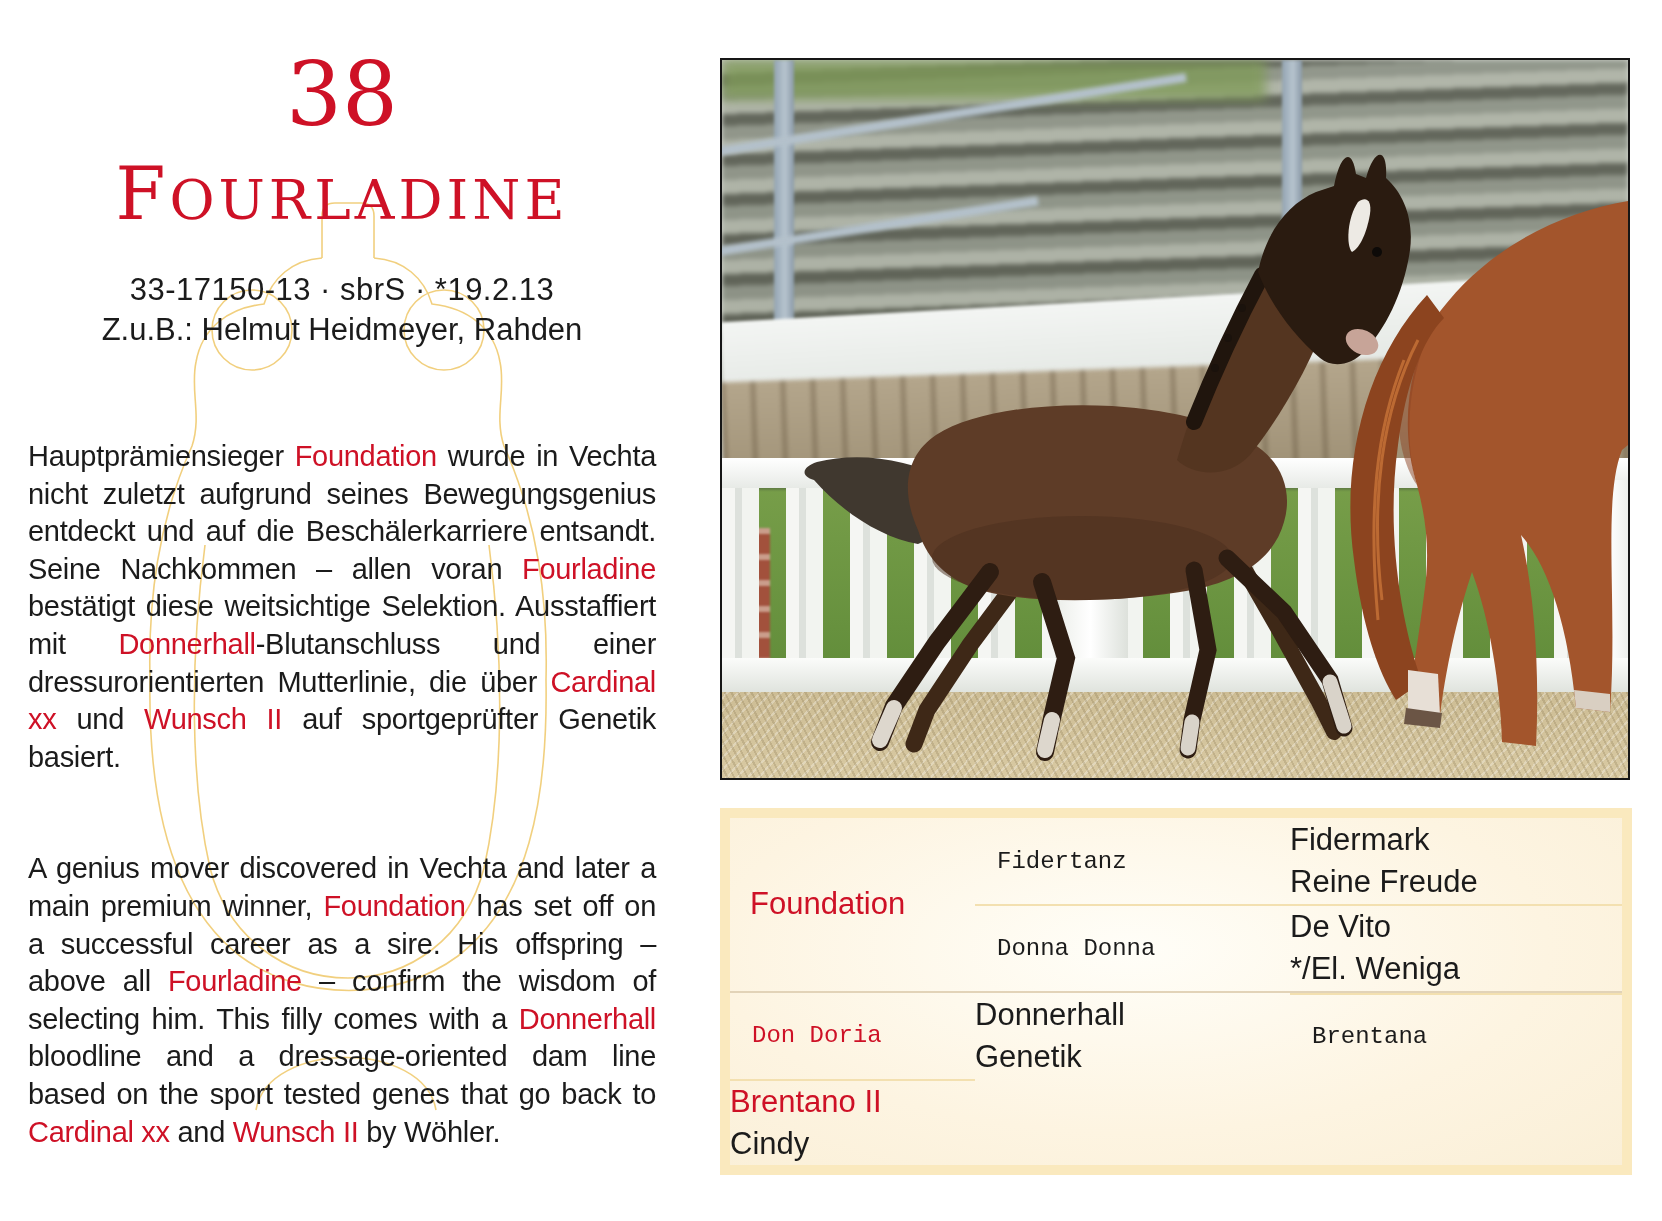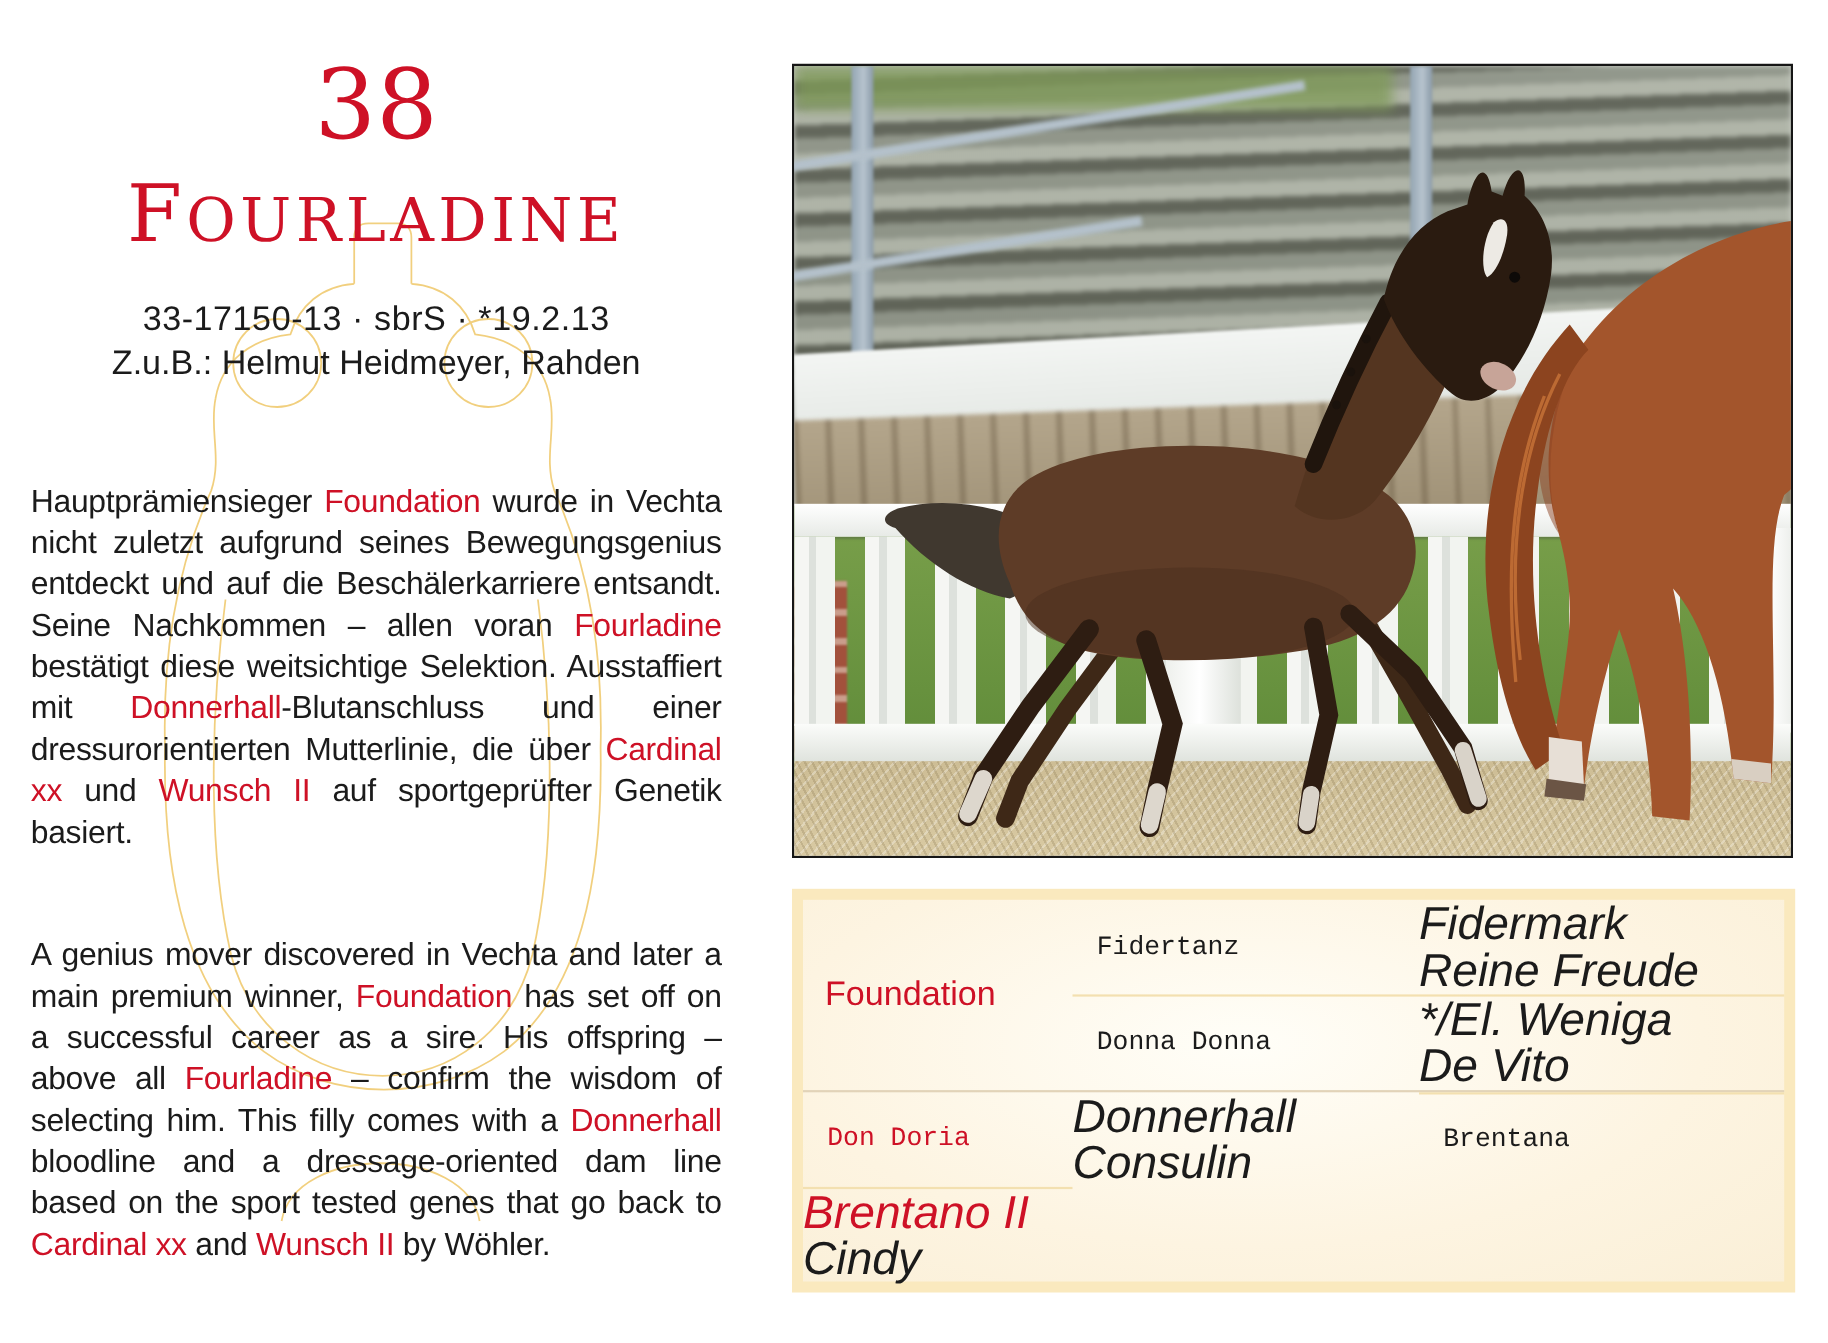--- a/index.html
+++ b/index.html
@@ -58,21 +58,21 @@
 
   
   #pedigree{position:absolute;left:720px;top:808px;width:912px;height:367px;z-index:2;
             background:#FAE9BE;padding:10px;box-sizing:border-box;}
   #pedigree-inner{width:100%;height:100%;display:flex;flex-direction:column;
             background:radial-gradient(ellipse at 45% 38%, #FFFEF8 0%, #FDF4E1 60%, #FAEFD7 100%);}
   .half{flex:1;display:grid;grid-template-columns:245px 315px 1fr;grid-template-rows:1fr 1fr;}
   .half.dam{border-top:2px solid #E2D3B8;}
   .gen1{grid-row:1 / 3;display:flex;align-items:center;padding-left:20px;font-size:31px;}
   .gen2{display:flex;align-items:center;padding-left:22px;font-size:24px;font-family:Liberation Mono, monospace;}
-  .gen3{display:flex;flex-direction:column;justify-content:center;font-size:42px;line-height:42px;font-style:italic;}
+  .gen3{display:flex;flex-direction:column;justify-content:center;font-size:31px;line-height:42px;}
   .rowline{border-top:2px solid #F3E0B0;}
 </style>
 </head>
 <body>
 
 <div id="page">
 
   <svg id="watermark" viewBox="0 0 660 1221">
     <g fill="none" stroke="#EEC45F" stroke-width="1.6" opacity="0.8">
       <path d="M322,258 L322,216 Q322,203 335,203 L361,203 Q374,203 374,216 L374,258"></path>
@@ -162,30 +162,30 @@
 
       <div class="half sire">
         <div class="gen1 red">Foundation</div>
         <div class="gen2">Fidertanz</div>
         <div class="gen3">
           <div>Fidermark</div>
           <div>Reine Freude</div>
         </div>
         <div class="gen2 rowline">Donna Donna</div>
         <div class="gen3 rowline">
+          <div>De Vito</div>
           <div>*/El. Weniga</div>
-          <div>De Vito</div>
         </div>
       </div>
 
       <div class="half dam">
         <div class="gen2 red">Don Doria</div>
         <div class="gen3">
           <div>Donnerhall</div>
-          <div>Consulin</div>
+          <div>Genetik</div>
         </div>
         <div class="gen2 rowline">Brentana</div>
         <div class="gen3 rowline">
           <div class="red">Brentano II</div>
           <div>Cindy</div>
         </div>
       </div>
 
     </div>
   </div>

